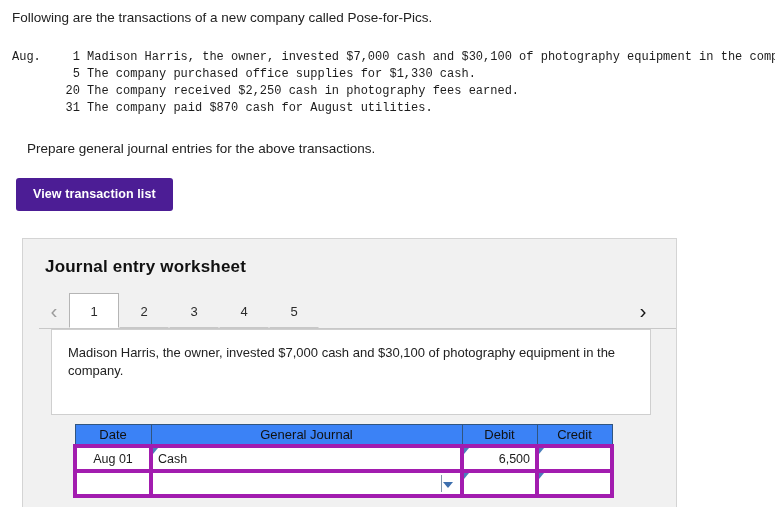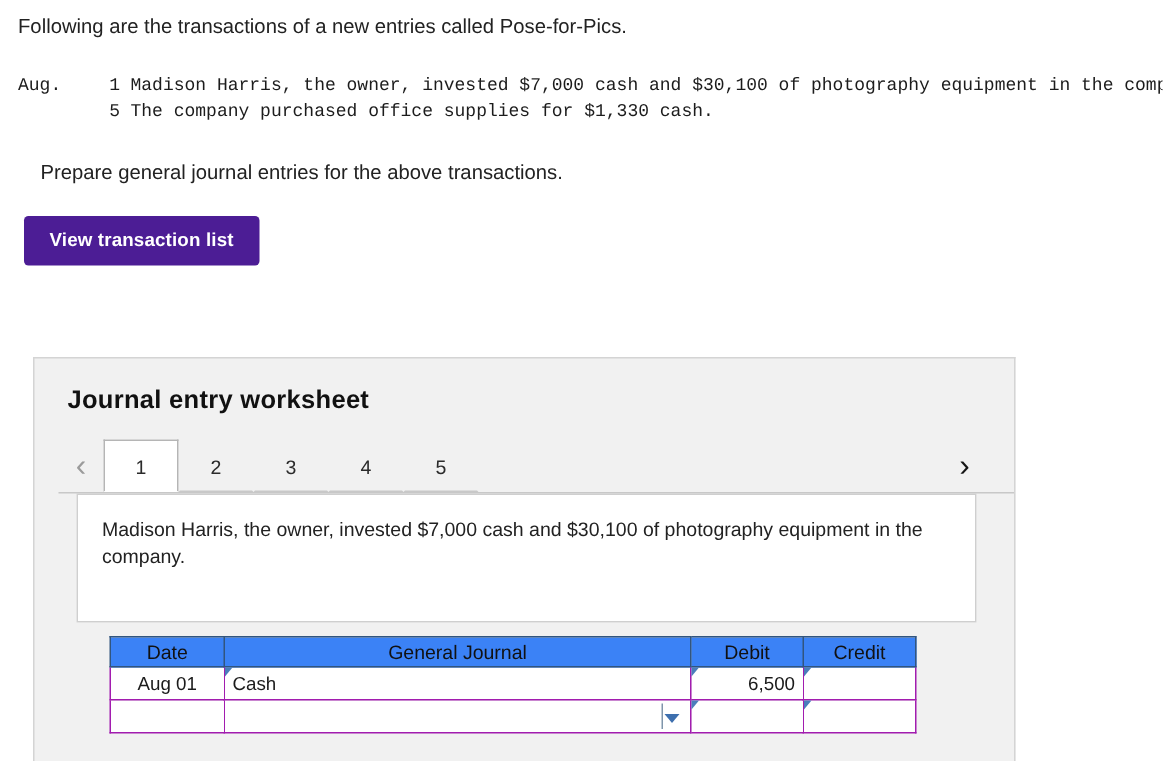--- a/index.html
+++ b/index.html
@@ -187,21 +187,21 @@
     background: #3b82f6;
     border: 1px solid #31557f;
     font-weight: normal;
     font-size: 13px;
     color: #111111;
     height: 19px;
     padding: 0;
     text-align: center;
   }
   table.jtable td {
-    border: 1px solid #a21caf;
+    border: 4px solid #a21caf;
     height: 21px;
     padding: 0 5px;
     background: #ffffff;
     color: #1b1b1b;
     position: relative;
     vertical-align: middle;
   }
   .col-date   { width: 76px; }
   .col-gj     { width: 311px; }
   .col-debit  { width: 75px; }
@@ -253,29 +253,35 @@
     width: 1px;
     background: #7f95ab;
   }
 </style>
 </head>
 <body>
 
 
 
 
-<div class="intro">Following are the transactions of a new entries called Pose-for-Pics.</div>
+<div class="intro">Following are the transactions of a new company called Pose-for-Pics.</div>
 
 
 <div class="txn-block">
   <span class="txn-row">
     <span class="txn-month">Aug.</span><span class="txn-day">1</span><span class="txn-desc">Madison Harris, the owner, invested $7,000 cash and $30,100 of photography equipment in the company.</span>
   </span>
   <span class="txn-row">
     <span class="txn-month"></span><span class="txn-day">5</span><span class="txn-desc">The company purchased office supplies for $1,330 cash.</span>
+  </span>
+  <span class="txn-row">
+    <span class="txn-month"></span><span class="txn-day">20</span><span class="txn-desc">The company received $2,250 cash in photography fees earned.</span>
+  </span>
+  <span class="txn-row">
+    <span class="txn-month"></span><span class="txn-day">31</span><span class="txn-desc">The company paid $870 cash for August utilities.</span>
   </span>
 </div>
 
 
 <div class="prompt">Prepare general journal entries for the above transactions.</div>
 
 
 <button class="btn-primary">View transaction list</button>
 
 

